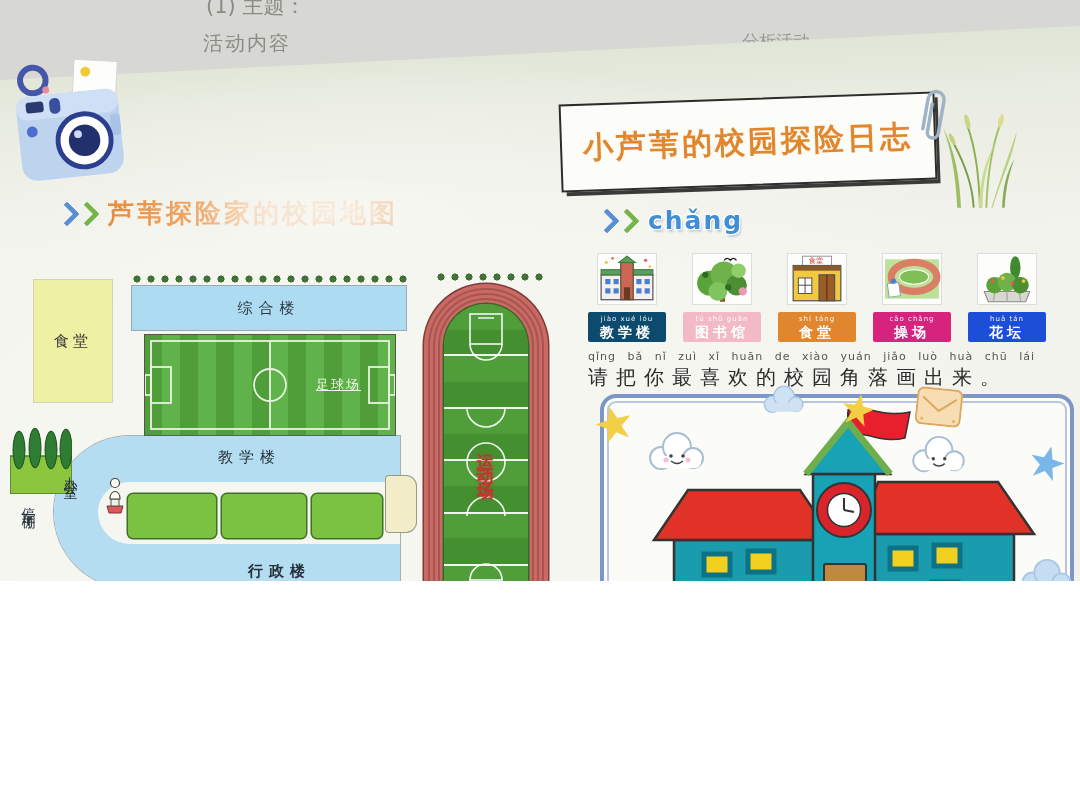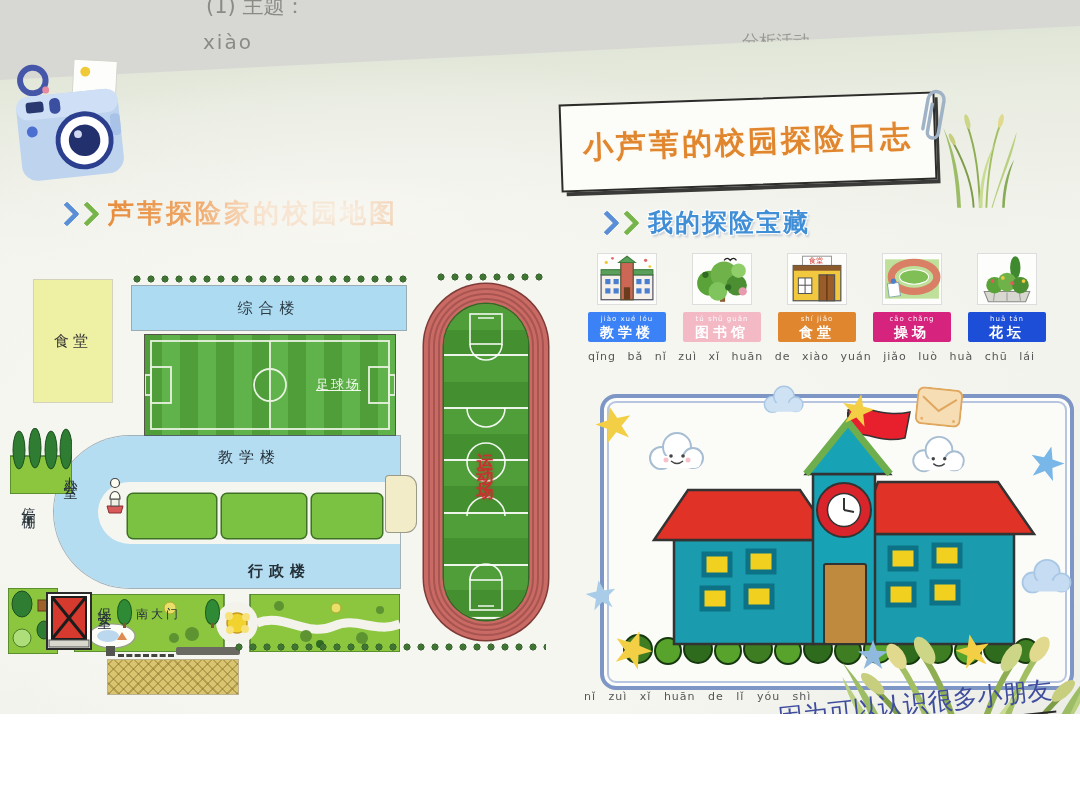--- a/index.html
+++ b/index.html
@@ -1,16 +1,16 @@
 <!DOCTYPE html>
 <html><head>
 <meta charset="utf-8">
 <style>
   html,body{margin:0;padding:0;}
-  .stage{position:relative;width:1080px;height:714px;overflow:hidden;background:#c7c8c4;
+  .stage{position:relative;width:1080px;height:581px;overflow:hidden;background:#c7c8c4;
     font-family:"DejaVu Sans","Liberation Sans",sans-serif;color:#222;}
   
   .behind{position:absolute;left:0;top:0;width:1080px;height:110px;background:#d7d8d3;}
   .behind-text{position:absolute;color:#8b8b86;white-space:nowrap;}
   .bt1{left:206px;top:-8px;font-size:21px;}
   .bt2{left:203px;top:30px;font-size:20px;letter-spacing:2px;}
   .bt3{left:742px;top:30px;font-size:17px;color:#9a9a94;}
   .page{position:absolute;left:0;top:0;width:1080px;height:797px;
     clip-path:polygon(0 80px,1080px 26px,1080px 797px,0 797px);
     background:
@@ -137,21 +137,21 @@
       <path d="M80,160 C95,110 112,80 118,40 C104,80 90,120 78,160 Z" fill="#b9d080"></path>
       <path d="M30,160 C28,110 20,70 2,34 C16,74 22,115 24,160 Z" fill="#9cbd66"></path>
       <path d="M58,160 C60,120 66,90 84,58 C70,92 64,124 64,160 Z" fill="#c9dc92"></path>
       <path d="M95,160 C96,128 102,104 114,84 C104,112 100,136 99,160 Z" fill="#87ab57"></path>
     </g>
   </defs>
     </svg>
 
   <div class="behind"></div>
   <div class="behind-text bt1">(1) 主题：</div>
-  <div class="behind-text bt2">xiào</div>
+  <div class="behind-text bt2">活动内容</div>
   <div class="behind-text bt3">分析活动</div>
   <div class="page"></div>
   <div class="desk-bottom"></div>
 
   <div style="position:absolute;left:12px;top:56px;z-index:3;transform:rotate(-6deg);">
     <svg width="118" height="132" viewBox="0 0 120 132">
       <circle cx="26" cy="20" r="13" fill="none" stroke="#4656a8" stroke-width="6"></circle>
       <circle cx="38" cy="31" r="3.5" fill="#e88aa0"></circle>
       <g transform="rotate(9 88 30)">
         <rect x="66" y="6" width="44" height="44" fill="#fdfdfb" stroke="#d5d5cd"></rect>
@@ -335,21 +335,21 @@
       <path d="M9,44 V13 a8,8 0 0 1 16,0 V46 a5.5,5.5 0 0 1 -11,0 V18" fill="none" stroke="#9fb2c6" stroke-width="3.5" stroke-linecap="round"></path>
     </svg>
   </div>
   <svg class="reeds" style="left:942px;top:106px;" width="76" height="102" viewBox="0 0 120 160">
       <use href="#reeds-sym"></use>
     </svg>
 
   <div class="sec-head" style="left:598px;top:206px;">
     <span class="chev"></span>
     <span class="chev g"></span>
-    <span class="head-blue">我的探险宝藏</span>
+    <span class="head-blue">chǎng</span>
   </div>
 
   <div class="treasures">
     <div class="tcol">
       <svg class="timg" viewBox="0 0 56 48">
         <rect x="0" y="0" width="56" height="48" fill="#fdfdfb"></rect>
         <rect x="3" y="20" width="50" height="24" fill="#f5f0ea" stroke="#556" stroke-width="1.2"></rect>
         <rect x="3" y="15" width="50" height="5" fill="#5aa05a" stroke="#3a7a3a" stroke-width="1"></rect>
         <rect x="22" y="8" width="12" height="36" fill="#cc6655" stroke="#553" stroke-width="1.2"></rect>
         <polygon points="20,8 36,8 28,2" fill="#5aa05a" stroke="#3a7a3a"></polygon>
@@ -362,21 +362,21 @@
         <rect x="37" y="24" width="5" height="5"></rect>
             <rect x="45" y="24" width="5" height="5"></rect>
         <rect x="37" y="33" width="5" height="5"></rect>
             <rect x="45" y="33" width="5" height="5"></rect>
           </g>
         <circle cx="8" cy="8" r="1.6" fill="#f0c937"></circle>
           <circle cx="46" cy="6" r="1.6" fill="#e06a6a"></circle>
         <circle cx="14" cy="4" r="1.3" fill="#e06a6a"></circle>
           <circle cx="50" cy="12" r="1.3" fill="#f0c937"></circle>
       </svg>
-      <div class="tlabel" style="background: #3b82f6;">
+      <div class="tlabel" style="background: #0c4a6e;">
         <span class="py">jiào xué lóu</span>
         <span class="zh">教学楼</span>
       </div>
     </div>
     <div class="tcol">
       <svg class="timg" viewBox="0 0 56 48">
         <rect x="0" y="0" width="56" height="48" fill="#fdfdfb"></rect>
         <rect x="26" y="38" width="5" height="8" fill="#8a5a32"></rect>
         <circle cx="16" cy="28" r="12" fill="#5aa339"></circle>
           <circle cx="30" cy="20" r="13" fill="#6fb24a"></circle>
@@ -400,21 +400,21 @@
         <text x="20" y="9" font-size="7" fill="#d33028">食堂</text>
         <rect x="5" y="11" width="46" height="34" fill="#f2c93e" stroke="#555" stroke-width="1.2"></rect>
         <rect x="5" y="11" width="46" height="5" fill="#8a5a2c"></rect>
         <rect x="10" y="23" width="13" height="15" fill="#fff" stroke="#555" stroke-width="1"></rect>
         <line x1="16.5" y1="23" x2="16.5" y2="38" stroke="#555" stroke-width="1"></line>
         <line x1="10" y1="30" x2="23" y2="30" stroke="#555" stroke-width="1"></line>
         <rect x="30" y="20" width="15" height="25" fill="#9a5c28" stroke="#555" stroke-width="1.2"></rect>
         <line x1="37.5" y1="20" x2="37.5" y2="45" stroke="#6a3c16" stroke-width="1.5"></line>
       </svg>
       <div class="tlabel" style="background: rgb(224, 134, 47);">
-        <span class="py">shí jiǎo</span>
+        <span class="py">shí táng</span>
         <span class="zh">食堂</span>
       </div>
     </div>
     <div class="tcol">
       <svg class="timg" viewBox="0 0 56 48">
         <rect x="0" y="0" width="56" height="48" fill="#fdfdfb"></rect>
         <rect x="2" y="5" width="52" height="38" fill="#bfe09a"></rect>
         <ellipse cx="30" cy="22" rx="22" ry="14" fill="none" stroke="#d97f66" stroke-width="7"></ellipse>
         <ellipse cx="30" cy="22" rx="14" ry="7" fill="#7fbf56" stroke="#fff" stroke-width="1"></ellipse>
         <rect x="5" y="28" width="11" height="13" fill="#fff" stroke="#8aa" stroke-width="1" transform="rotate(-8 10 34)"></rect>
@@ -443,20 +443,21 @@
       </svg>
       <div class="tlabel" style="background: #1d4ed8;">
         <span class="py">huā tán</span>
         <span class="zh">花坛</span>
       </div>
     </div>
   </div>
 
   <div class="prompt">
     <div class="py">qǐng bǎ nǐ zuì xǐ huān de xiào yuán jiǎo luò huà chū lái</div>
+    <div class="zh">请把你最喜欢的校园角落画出来。</div>
   </div>
 
   <div class="frame"></div>
 
   <svg class="deco" style="left:616px;top:402px;z-index:3;" width="432" height="272" viewBox="0 0 432 272">
     <g stroke="#15380e" stroke-width="2">
       <circle cx="22" cy="247" r="14" fill="#3f7d22"></circle>
         <circle cx="52" cy="249" r="13" fill="#57a32c"></circle>
       <circle cx="82" cy="247" r="14" fill="#2f6b1d"></circle>
         <circle cx="112" cy="249" r="13" fill="#57a32c"></circle>

